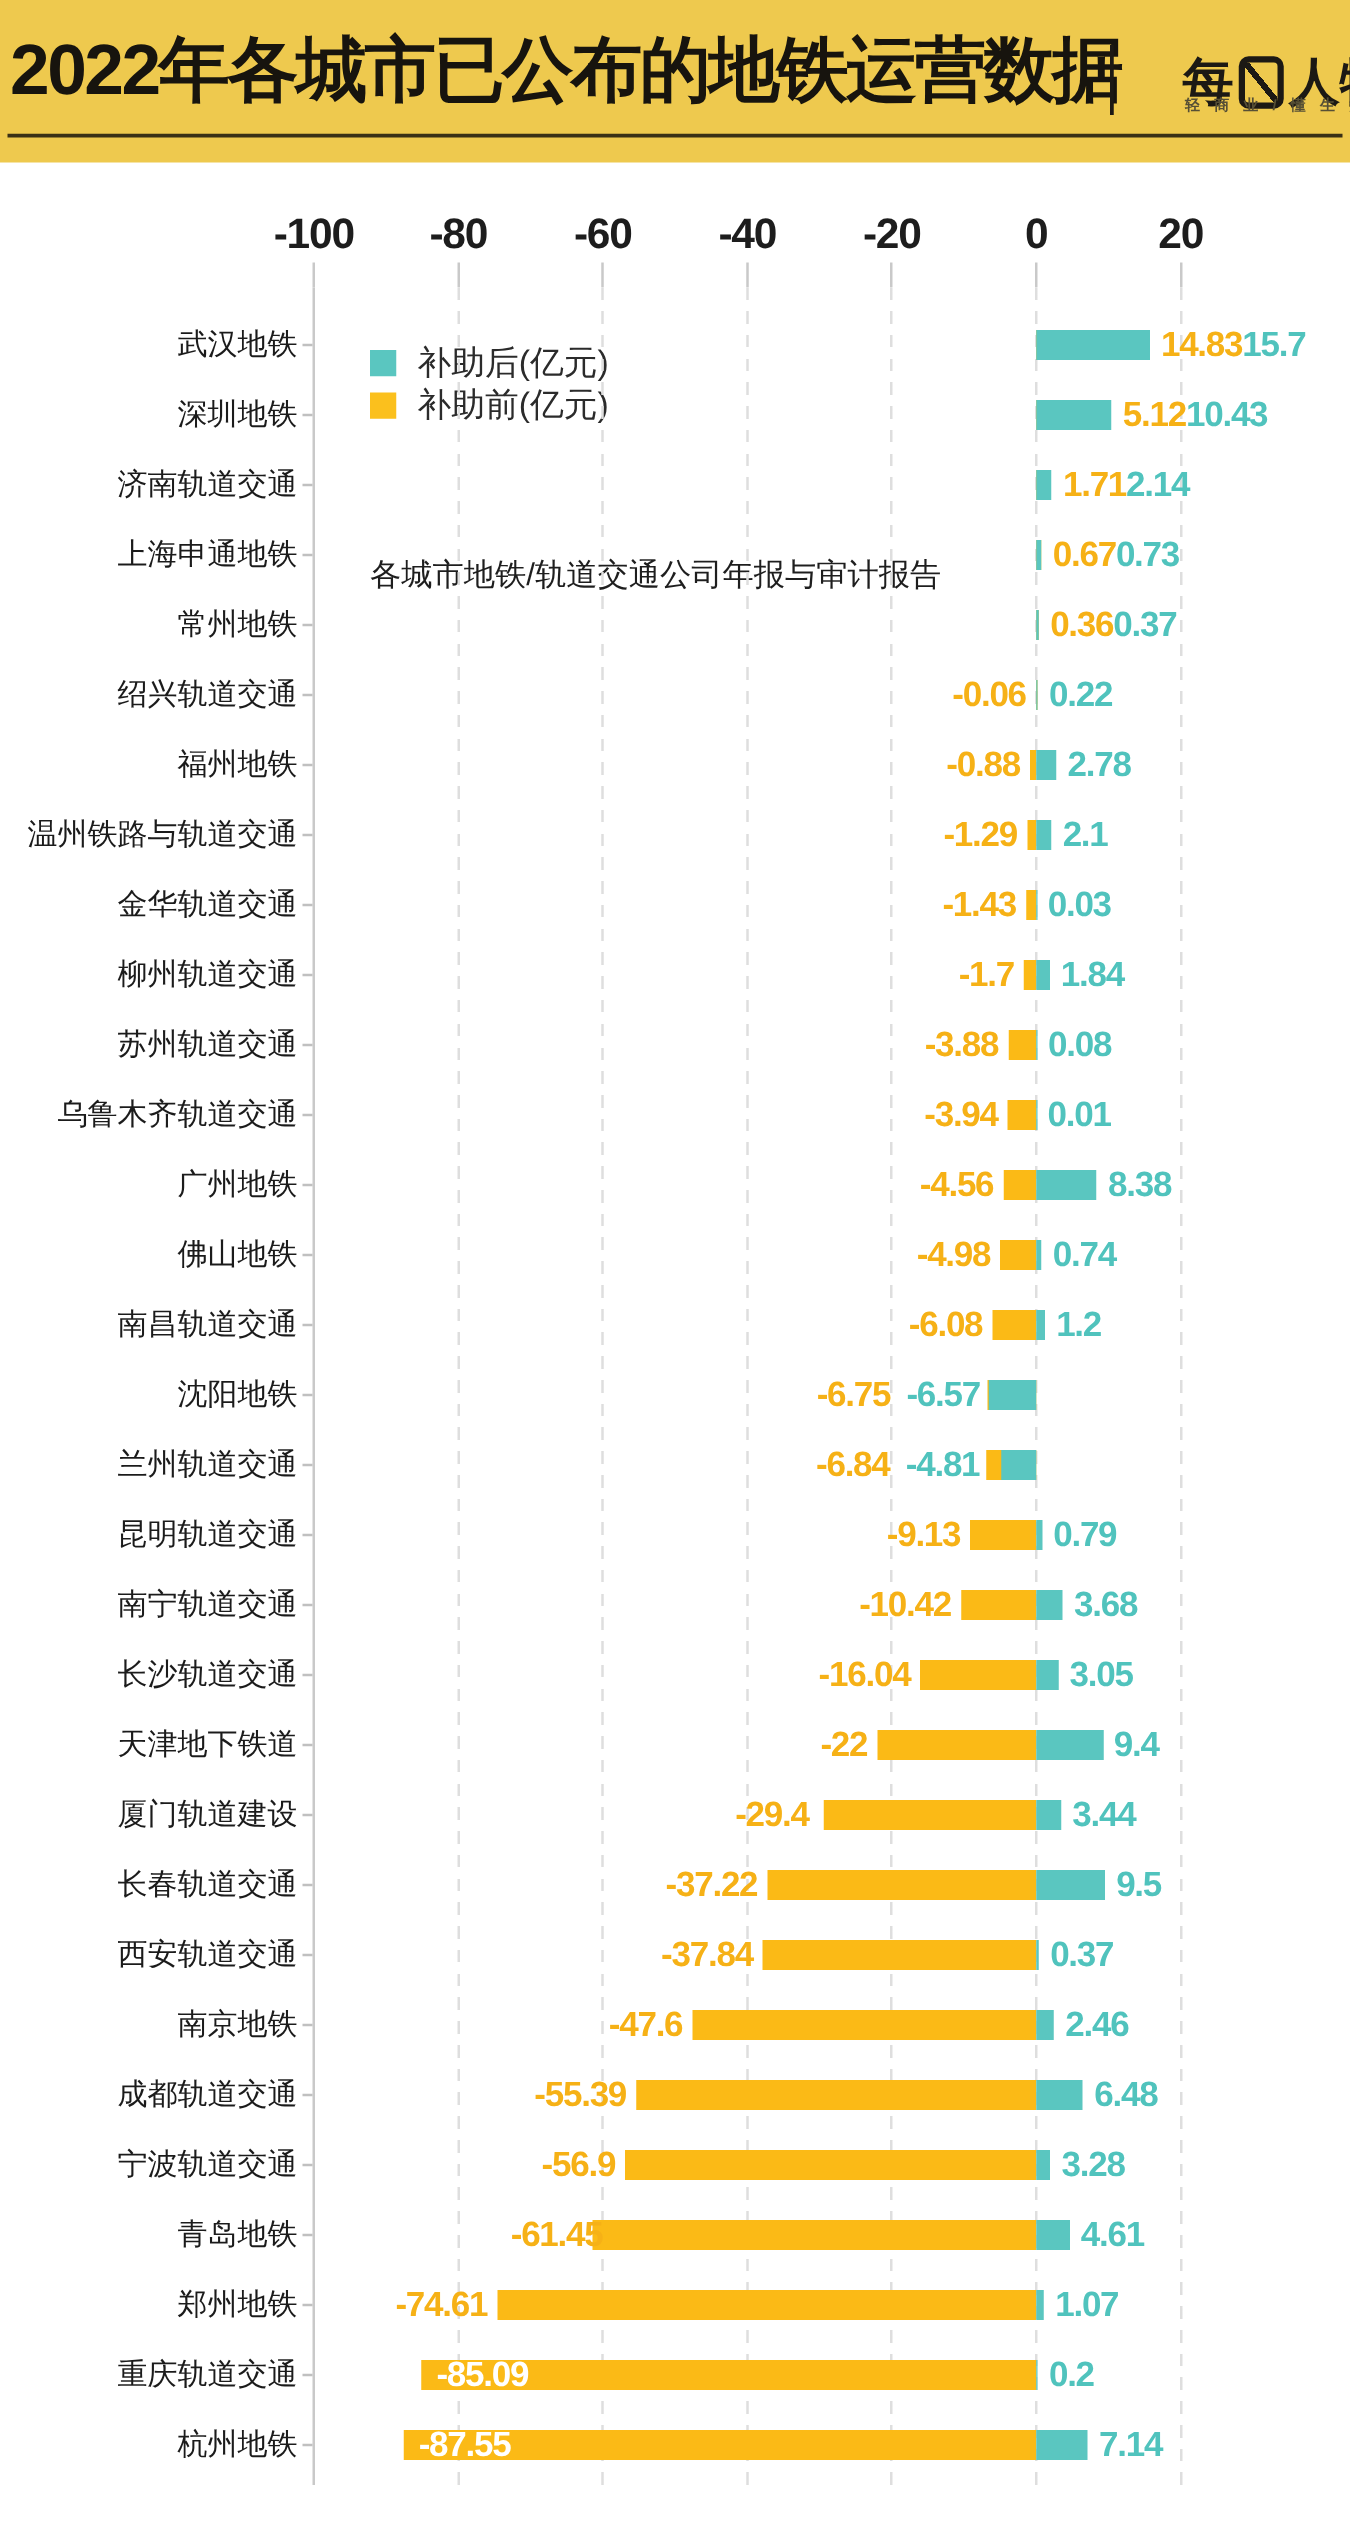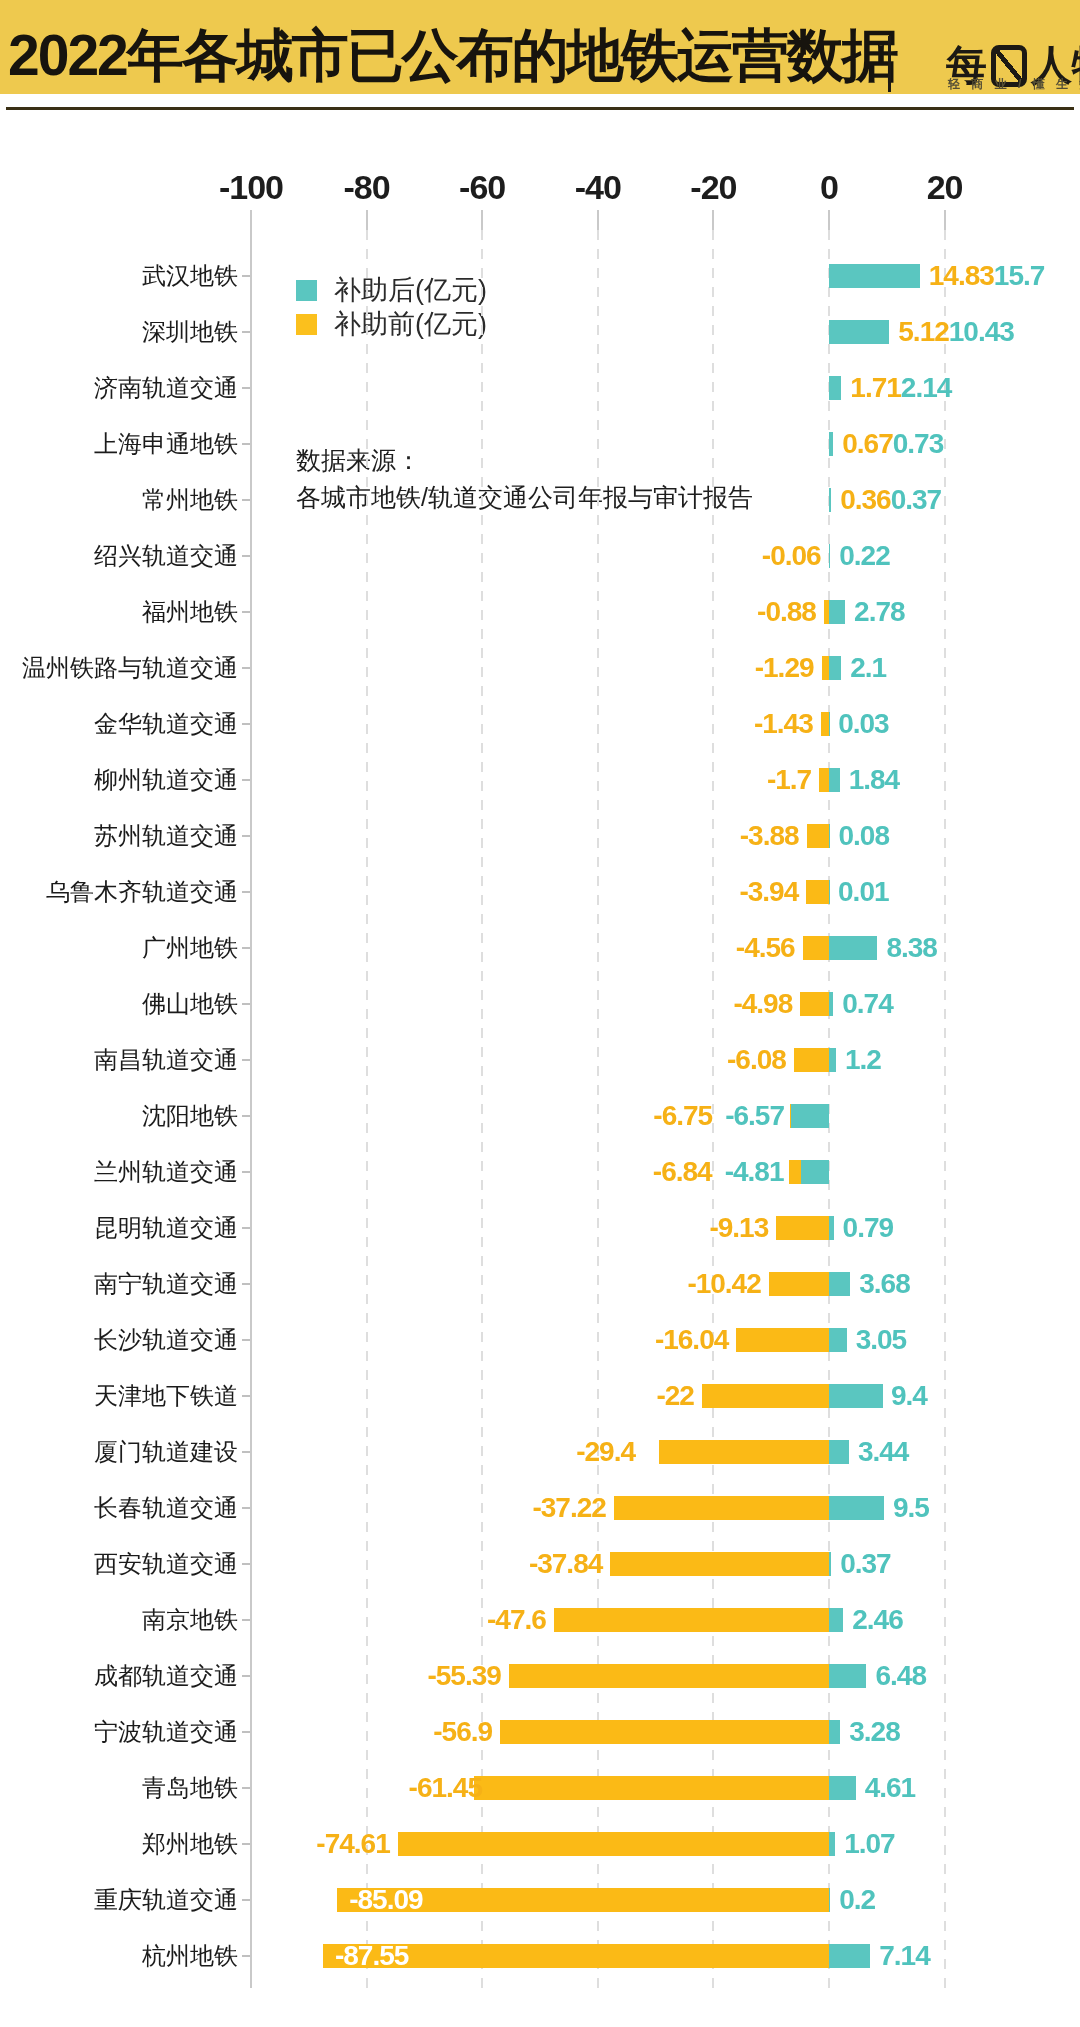--- a/index.html
+++ b/index.html
@@ -1,21 +1,21 @@
 <!DOCTYPE html>
 <html><head>
 <meta charset="utf-8">
 <style>
   html,body{margin:0;padding:0;}
   .page{
     position:relative;width:1080px;height:2027px;background:#ffffff;
     font-family:"Liberation Sans",sans-serif;overflow:hidden;
   }
   
-  .header{position:absolute;left:0;top:0;width:1080px;height:94px;background:#eec94e;}
+  .header{position:absolute;left:0;top:0;width:1080px;height:130px;background:#eec94e;}
   .header-title{
     position:absolute;left:8px;top:18px;font-size:57px;font-weight:900;
     color:#17140e;letter-spacing:-2px;white-space:nowrap;
   }
   .header-rule{position:absolute;left:6px;top:107px;width:1068px;height:3px;background:#3a3015;}
   .logo-divider{position:absolute;left:888px;top:36px;width:3px;height:56px;background:#1c1914;}
   .logo{position:absolute;left:946px;top:38px;display:flex;align-items:center;gap:4px;
     font-size:41px;font-weight:900;color:#1c1914;white-space:nowrap;}
   .logo-day{
     display:inline-block;width:26px;height:32px;border:5px solid #1c1914;border-radius:8px;
@@ -82,21 +82,20 @@
       <span class="legend-swatch after"></span>
       <span class="legend-label">补助后(亿元)</span>
     </div>
     <div class="legend-row">
       <span class="legend-swatch before"></span>
       <span class="legend-label">补助前(亿元)</span>
     </div>
   </div>
 
   <div class="source">
-    <div>数据来源：</div>
     <div>各城市地铁/轨道交通公司年报与审计报告</div>
   </div>
 
   <div id="plot">
       <div class="axis-line"></div>
       <div class="tick-stub" style="left: 250px;"></div>
       <div class="axis-tick-label" style="left: 191px;">-100</div>
       <div class="gridline" style="left: 365.6px;"></div>
       <div class="tick-stub" style="left: 365.6px;"></div>
       <div class="axis-tick-label" style="left: 306.6px;">-80</div>
@@ -351,21 +350,21 @@
         </div>
         <div class="vlabels" style="left: 891px;">
           <span class="vlabel vlabel-after">9.4</span>
         </div>
       </div>
       <div class="row" style="top: 1424px;">
         <div class="cat-label">厦门轨道建设</div>
         <div class="cat-tick"></div>
         <div class="bar bar-before" style="left: 659.068px; width: 169.932px;"></div>
         <div class="bar bar-after" style="left: 829px; width: 19.8832px;"></div>
-        <div class="vlabels" style="right: 445px;">
+        <div class="vlabels" style="right: 433px;">
           <span class="vlabel vlabel-before">-29.4</span>
         </div>
         <div class="vlabels" style="left: 857.883px;">
           <span class="vlabel vlabel-after">3.44</span>
         </div>
       </div>
       <div class="row" style="top: 1480px;">
         <div class="cat-label">长春轨道交通</div>
         <div class="cat-tick"></div>
         <div class="bar bar-before" style="left: 613.868px; width: 215.132px;"></div>

